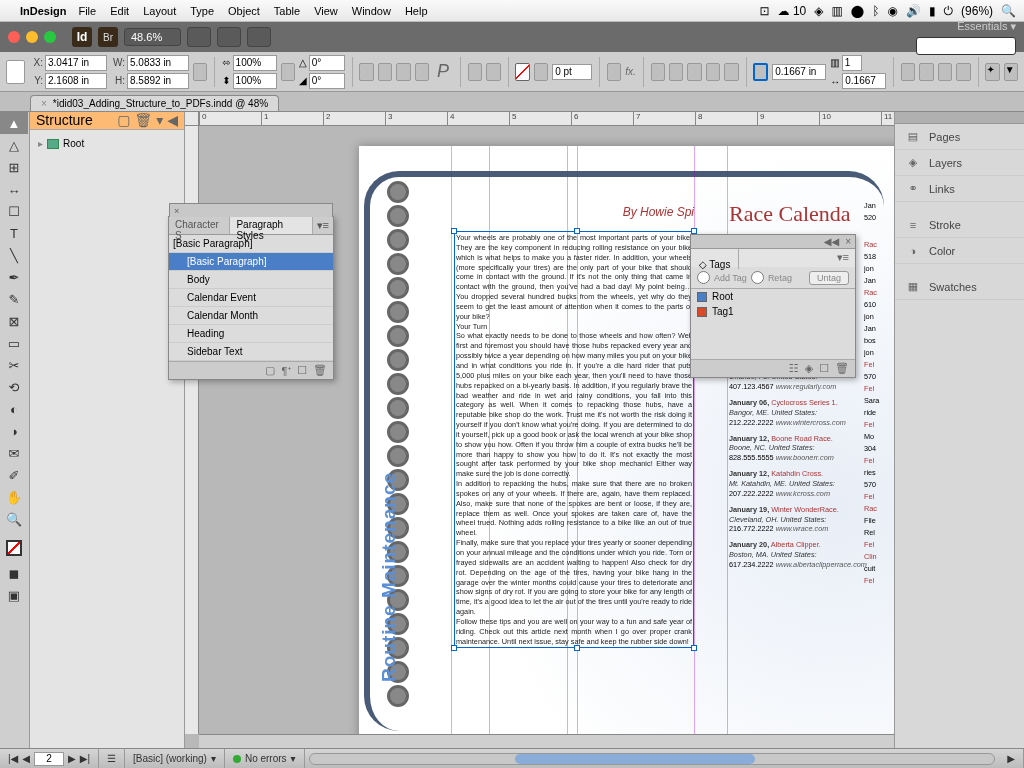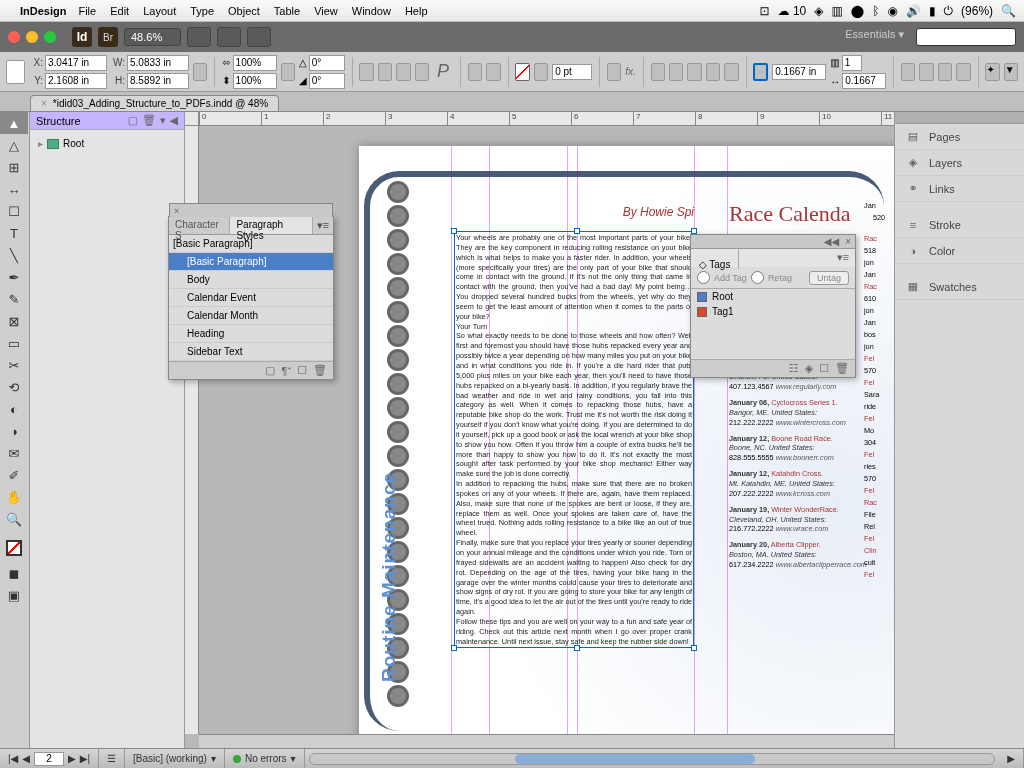--- a/index.html
+++ b/index.html
@@ -15,21 +15,21 @@
 
 
 .controlbar { height: 30px; background: #6b6b6b; display: flex; align-items: center; padding: 0 8px; gap: 6px; color: #ddd; }
 .traffic { display: flex; gap: 6px; margin-right: 10px; }
 .traffic .dot { width: 12px; height: 12px; border-radius: 50%; }
 .traffic .r { background: #ff5f57; } .traffic .y { background: #ffbd2e; } .traffic .g { background: #28c940; }
 .id-icon { width: 20px; height: 20px; background: #3a2a1a; color: #fff; display: flex; align-items: center; justify-content: center; font-weight: bold; border-radius: 3px; font-size: 12px; }
 .br-icon { width: 20px; height: 20px; background: #3a2a1a; color: #ddd; display: flex; align-items: center; justify-content: center; font-size: 10px; border-radius: 3px; }
 .zoom-select { background: #5a5a5a; color: #fff; border: 1px solid #444; padding: 2px 18px 2px 6px; font-size: 11px; border-radius: 3px; position: relative; }
 .ctrl-icon { width: 24px; height: 20px; background: #5a5a5a; border: 1px solid #444; border-radius: 3px; }
-.controlbar .right { margin-left: auto; display: flex; align-items: flex-start; gap: 12px; }
+.controlbar .right { margin-left: auto; display: flex; align-items: flex-end; gap: 4px; flex-direction: column; }
 .workspace { color: #ccc; font-size: 11px; }
 .search-box { width: 100px; height: 18px; background: #fff; border: 1px solid #333; border-radius: 3px; }
 
 
 .optionsbar { height: 40px; background: #cfcfcf; border-bottom: 1px solid #999; display: flex; align-items: center; padding: 0 6px; gap: 4px; font-size: 10px; }
 .coord-group { display: flex; flex-direction: column; gap: 2px; }
 .coord-row { display: flex; align-items: center; gap: 2px; }
 .coord-label { width: 14px; text-align: right; color: #444; }
 .coord-input { width: 62px; height: 16px; background: #fff; border: 1px solid #999; font-size: 10px; padding: 0 2px; }
 .opt-icon { width: 18px; height: 18px; background: #bfbfbf; border: 1px solid #999; border-radius: 2px; }
@@ -44,21 +44,21 @@
 
 .main { position: absolute; top: 112px; left: 0; right: 0; bottom: 20px; display: flex; }
 
 
 .toolbox { width: 30px; background: #cfcfcf; border-right: 1px solid #999; display: flex; flex-direction: column; }
 .toolbox .tool { width: 28px; height: 22px; display: flex; align-items: center; justify-content: center; color: #333; font-size: 13px; cursor: pointer; }
 .toolbox .tool.sel { background: #888; color: #fff; }
 
 
 .structure { width: 155px; background: #e4e4e4; border-right: 1px solid #999; display: flex; flex-direction: column; }
-.structure .hdr { height: 18px; background: #c4b5fd; border-bottom: 1px solid #aaa; display: flex; align-items: center; padding: 0 6px; font-size: 11px; gap: 8px; }
+.structure .hdr { height: 18px; background: #fdba74; border-bottom: 1px solid #aaa; display: flex; padding: 0 6px; font-size: 14px; gap: 8px; }
 .structure .hdr .icons { margin-left: auto; display: flex; gap: 4px; color: #666; }
 .structure .body { flex: 1; padding: 6px; font-size: 10px; }
 .structure .item { display: flex; align-items: center; gap: 4px; padding: 2px; }
 .struct-icon { width: 12px; height: 10px; background: #5a8; border: 1px solid #385; }
 
 
 .canvas-wrap { flex: 1; position: relative; background: #b8b8b8; overflow: hidden; }
 .ruler-h { position: absolute; top: 0; left: 14px; right: 0; height: 14px; background: #e8e8e8; border-bottom: 1px solid #888; font-size: 8px; display: flex; }
 .ruler-h .tick { flex: 0 0 62px; border-left: 1px solid #888; padding-left: 2px; color: #444; }
 .ruler-v { position: absolute; top: 14px; left: 0; width: 14px; bottom: 14px; background: #e8e8e8; border-right: 1px solid #888; }
@@ -410,21 +410,21 @@
               <div class="entry"><span class="date">January 06,</span> <span class="name">Cyclocross Series 1.</span><div class="loc">Bangor, ME. United States:</div><div>212.222.2222 <span class="url">www.wintercross.com</span></div></div>
               <div class="entry"><span class="date">January 12,</span> <span class="name">Boone Road Race.</span><div class="loc">Boone, NC. United States:</div><div>828.555.5555 <span class="url">www.boonerr.com</span></div></div>
               <div class="entry"><span class="date">January 12,</span> <span class="name">Katahdin Cross.</span><div class="loc">Mt. Katahdin, ME. United States:</div><div>207.222.2222 <span class="url">www.kcross.com</span></div></div>
               <div class="entry"><span class="date">January 19,</span> <span class="name">Winter WonderRace.</span><div class="loc">Cleveland, OH. United States:</div><div>216.772.2222 <span class="url">www.wrace.com</span></div></div>
               <div class="entry"><span class="date">January 20,</span> <span class="name">Alberta Clipper.</span><div class="loc">Boston, MA. United States:</div><div>617.234.2222 <span class="url">www.albertaclipperrace.com</span></div></div>
             </div>
         </div>
 
         <div class="col2" id="col2-frags">
             <div style="margin-bottom: 3px;">Jan</div>
-            <div style="margin-bottom: 12px; text-align: center;">520</div>
+            <div style="margin-bottom: 18px;">520</div>
             <div class="red" style="margin-bottom: 3px;">Rac</div>
             <div style="margin-bottom: 3px;">518</div>
             <div style="margin-bottom: 3px;">jon</div>
             <div style="margin-bottom: 3px;">Jan</div>
             <div class="red" style="margin-bottom: 3px;">Rac</div>
             <div style="margin-bottom: 3px;">610</div>
             <div style="margin-bottom: 3px;">jon</div>
             <div style="margin-bottom: 3px;">Jan</div>
             <div style="margin-bottom: 3px;">bos</div>
             <div style="margin-bottom: 3px;">jon</div>

